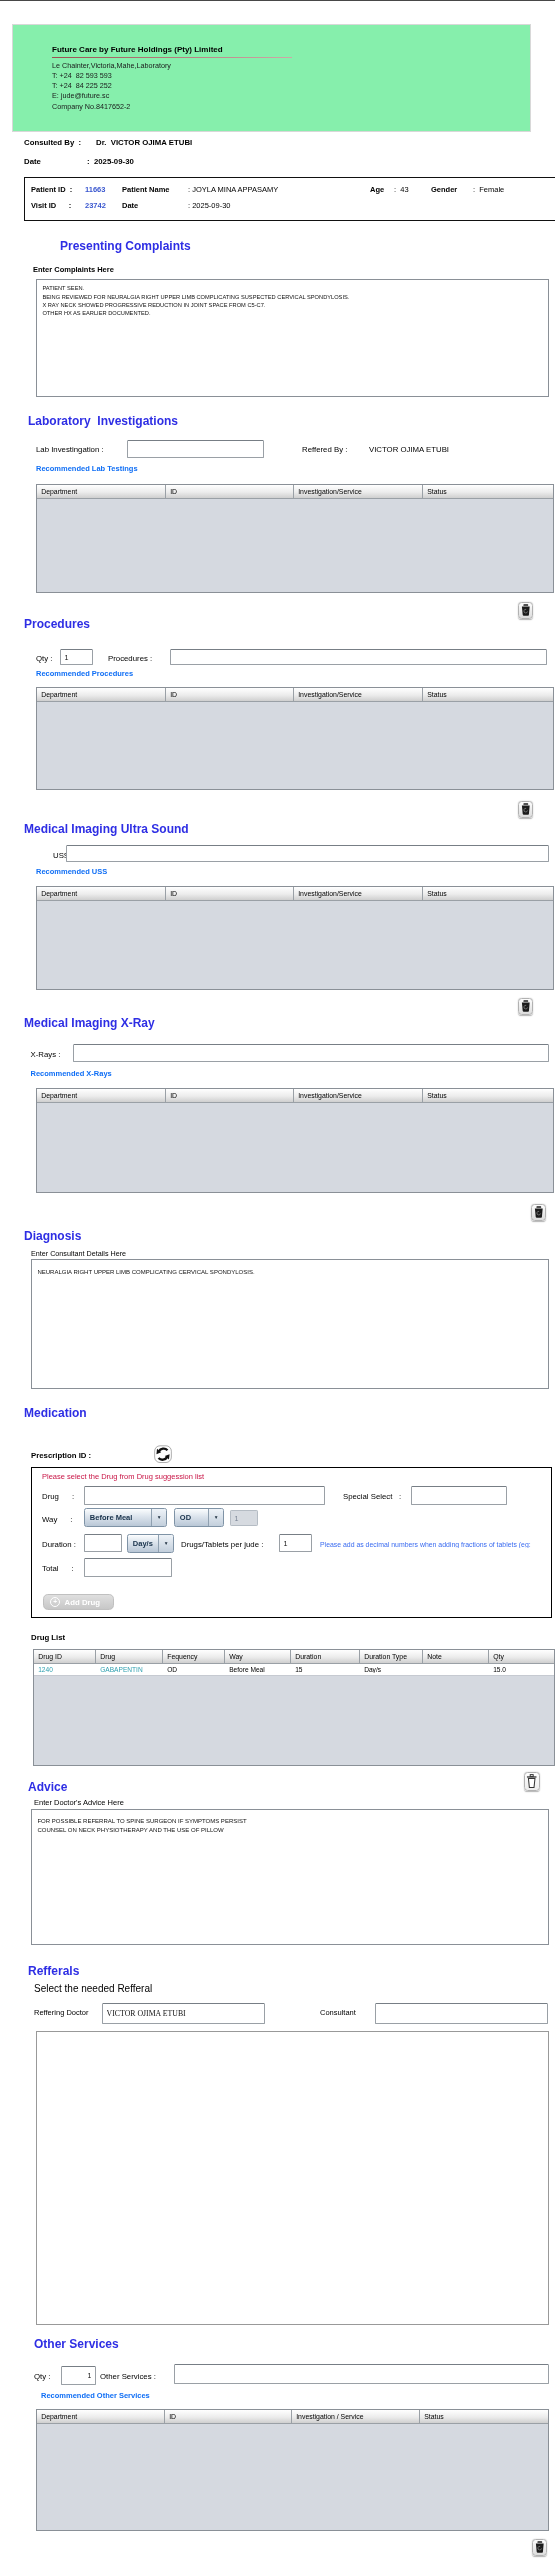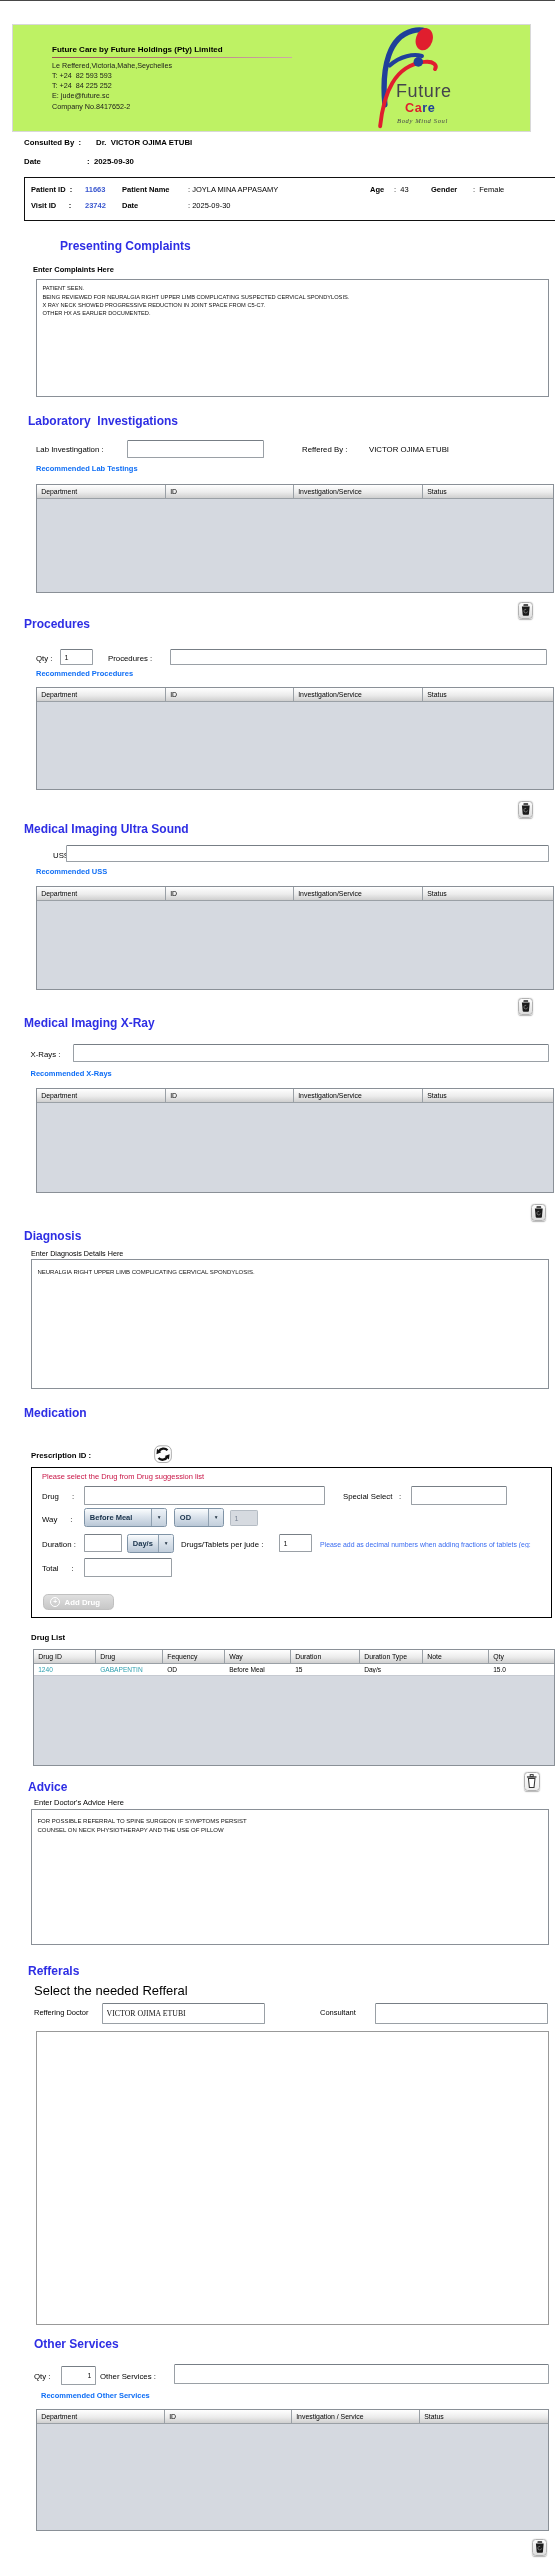--- a/index.html
+++ b/index.html
@@ -50,43 +50,29 @@
   .pbar-val{position:absolute;font-size:7.5px;white-space:pre;}
   .addr{font-size:7.2px;line-height:10px;color:#1a1a1a;white-space:pre;}
 </style>
 </head>
 <body>
 
 <div id="page">
 
   <div class="abs" style="left:0;top:0;width:556px;height:1.2px;background:#474747;"></div>
 
-  <div class="abs" style="left:12px;top:24px;width:517px;height:106px;border:0.6px solid #d8d8d8;background:#bef264;">
+  <div class="abs" style="left:12px;top:24px;width:517px;height:106px;border:0.6px solid #d8d8d8;background:#86efac;">
     <div class="abs b" style="left:39px;top:20.3px;font-size:8px;white-space:pre;">Future Care by Future Holdings (Pty) Limited</div>
     <div class="abs" style="left:39px;top:32px;width:240px;height:1.2px;background:linear-gradient(to right,#9b5050,#cfa8a8);"></div>
-    <div class="abs addr" style="left:39px;top:36px;">Le Reffered,Victoria,Mahe,Seychelles</div>
+    <div class="abs addr" style="left:39px;top:36px;">Le Chainter,Victoria,Mahe,Laboratory</div>
     <div class="abs addr" style="left:39px;top:46px;">T: +24  82 593 593</div>
     <div class="abs addr" style="left:39px;top:56px;">T: +24  84 225 252</div>
     <div class="abs addr" style="left:39px;top:66px;">E: jude@future.sc</div>
     <div class="abs addr" style="left:39px;top:77px;">Company No.8417652-2</div>
 
-    <div class="abs" style="left:354px;top:1.2px;width:136px;height:104px;">
-      <svg width="136" height="104" viewBox="0 0 228 174" style="position:absolute;left:0;top:0;">
-        <path d="M30,132 C24,66 38,18 76,8 C94,3 106,10 104,18" fill="none" stroke="#20409a" stroke-width="9" stroke-linecap="round"></path>
-        <path d="M38,66 C56,50 78,46 92,50" fill="none" stroke="#20409a" stroke-width="7" stroke-linecap="round"></path>
-        <path d="M22,168 C28,112 46,66 96,60 C112,58 118,66 114,72" fill="none" stroke="#e01e2e" stroke-width="6.5" stroke-linecap="round"></path>
-        <ellipse cx="96" cy="22" rx="14" ry="19" transform="rotate(18 96 22)" fill="#e01e2e"></ellipse>
-        <circle cx="86" cy="60" r="8" fill="#20409a"></circle>
-      </svg>
-      <div class="abs" style="left:29px;top:55px;font-size:18px;color:#44444c;letter-spacing:0.6px;">Future</div>
-      <div class="abs" style="left:38px;top:75px;font-size:12.6px;font-weight:bold;letter-spacing:0.6px;">
-        <span style="color:#e01e2e;">C</span><span style="color:#e01e2e;">a</span><span style="color:#20409a;">re</span>
-      </div>
-      <div class="abs" style="left:30px;top:91px;font-size:6.6px;font-style:italic;font-family:'Liberation Serif',serif;color:#44444c;letter-spacing:0.6px;">Body Mind Soul</div>
-    </div>
   </div>
 
   <div class="lbl b" style="left:24px;top:138px;">Consulted By  :</div>
   <div class="lbl b" style="left:96px;top:138px;">Dr.  VICTOR OJIMA ETUBI</div>
   <div class="lbl b" style="left:24px;top:157px;">Date</div>
   <div class="lbl b" style="left:87px;top:157px;">:  2025-09-30</div>
 
   <div class="abs" style="left:24px;top:177px;width:530px;height:42px;border:1.2px solid #111;background:#fff;">
     <span class="pbar-lbl" style="left:6px;top:6.6px;">Patient ID  :</span>
     <span class="pbar-val blue-id" style="left:60px;top:6.6px;">11663</span>
@@ -223,21 +209,21 @@
   </div>
   <button class="trash-btn" style="left:531px;top:1204px;">
     <svg width="9.6" height="12" viewBox="0 0 16 20">
       <rect x="4" y="0.5" width="8" height="2.5" rx="1" fill="#1b1b1b"></rect>
       <path d="M1.5,4 L14.5,4 L13.2,18 C13.1,19 12.3,19.6 11.4,19.6 L4.6,19.6 C3.7,19.6 2.9,19 2.8,18 Z" fill="#1b1b1b"></path>
       <path d="M8.6,9 a3,3 0 1 0 2.2,3.4" fill="none" stroke="#8a8a8a" stroke-width="1.2"></path>
     </svg>
   </button>
 
   <div class="h1" style="left:24px;top:1229px;">Diagnosis</div>
-  <div class="lbl" style="left:31px;top:1249px;font-size:7.2px;">Enter Diagnosis Details Here</div>
+  <div class="lbl" style="left:31px;top:1249px;font-size:7.2px;">Enter Consultant Details Here</div>
   <div class="boxtxt" style="left:31px;top:1259px;width:518px;height:130px;font-size:6px;padding-top:8.4px;">NEURALGIA RIGHT UPPER LIMB COMPLICATING CERVICAL SPONDYLOSIS.</div>
 
   <div class="h1" style="left:24px;top:1406px;text-align:right;">Medication</div>
   <div class="lbl b" style="left:31px;top:1451px;">Prescription ID :</div>
   <input class="inp" style="left: 99px; top: 1492px; width: 33px; height: 16.7px;" value="7346">
   <button style="position:absolute;left:154px;top:1444px;width:18px;height:20.3px;border:none;background:transparent;padding:0;cursor:pointer;">
     <svg width="18" height="20.3" viewBox="0 0 30 34">
       <rect x="1" y="3" width="28" height="28" rx="9" fill="none" stroke="#777" stroke-width="1"></rect>
       <path d="M22.5,10.5 A9,9 0 0 0 8,12.5" fill="none" stroke="#111" stroke-width="4"></path>
       <polygon points="5,8 12,14 4,17" fill="#111"></polygon>
@@ -331,21 +317,21 @@
       <path d="M4,7.5 L15,7.5 L13.4,22.5 L5.6,22.5 Z" fill="#fff" stroke="#333" stroke-width="1.7"></path>
     </svg>
   </button>
 
   <div class="h1" style="left:28px;top:1780px;">Advice</div>
   <div class="lbl" style="left:34px;top:1798px;font-size:7.5px;">Enter Doctor's Advice Here</div>
   <div class="boxtxt" style="left:31px;top:1809px;width:518px;height:136px;font-size:6px;padding-top:7.2px;">FOR POSSIBLE REFERRAL TO SPINE SURGEON IF SYMPTOMS PERSIST
 COUNSEL ON NECK PHYSIOTHERAPY AND THE USE OF PILLOW</div>
 
   <div class="h1" style="left:28px;top:1964px;">Refferals</div>
-  <div class="lbl" style="left:34px;top:1983px;font-size:13px;">Select the needed Refferal</div>
+  <div class="lbl" style="left:34px;top:1983px;font-size:10px;">Select the needed Refferal</div>
   <div class="lbl" style="left:34px;top:2008px;font-size:7.5px;">Reffering Doctor</div>
   <input class="inp" style="left: 102px; top: 2003px; width: 163px; height: 21px; font-family: &quot;Liberation Serif&quot;, serif; font-size: 7.8px;" value="VICTOR OJIMA ETUBI">
   <div class="lbl" style="left:320px;top:2008px;font-size:7.5px;">Consultant</div>
   <input class="inp" style="left: 375px; top: 2003px; width: 173px; height: 21px;" value="">
   <div class="abs" style="left:36px;top:2031px;width:513px;height:294px;border:0.6px solid #999;background:#fff;box-sizing:border-box;"></div>
 
   <div class="h1" style="left:34px;top:2337px;">Other Services</div>
   <div class="lbl" style="left:34px;top:2372px;">Qty :</div>
   <input class="inp" style="left: 61px; top: 2366px; width: 35px; height: 18.5px; text-align: right;" value="1">
   <div class="lbl" style="left:100px;top:2372px;">Other Services :</div>

